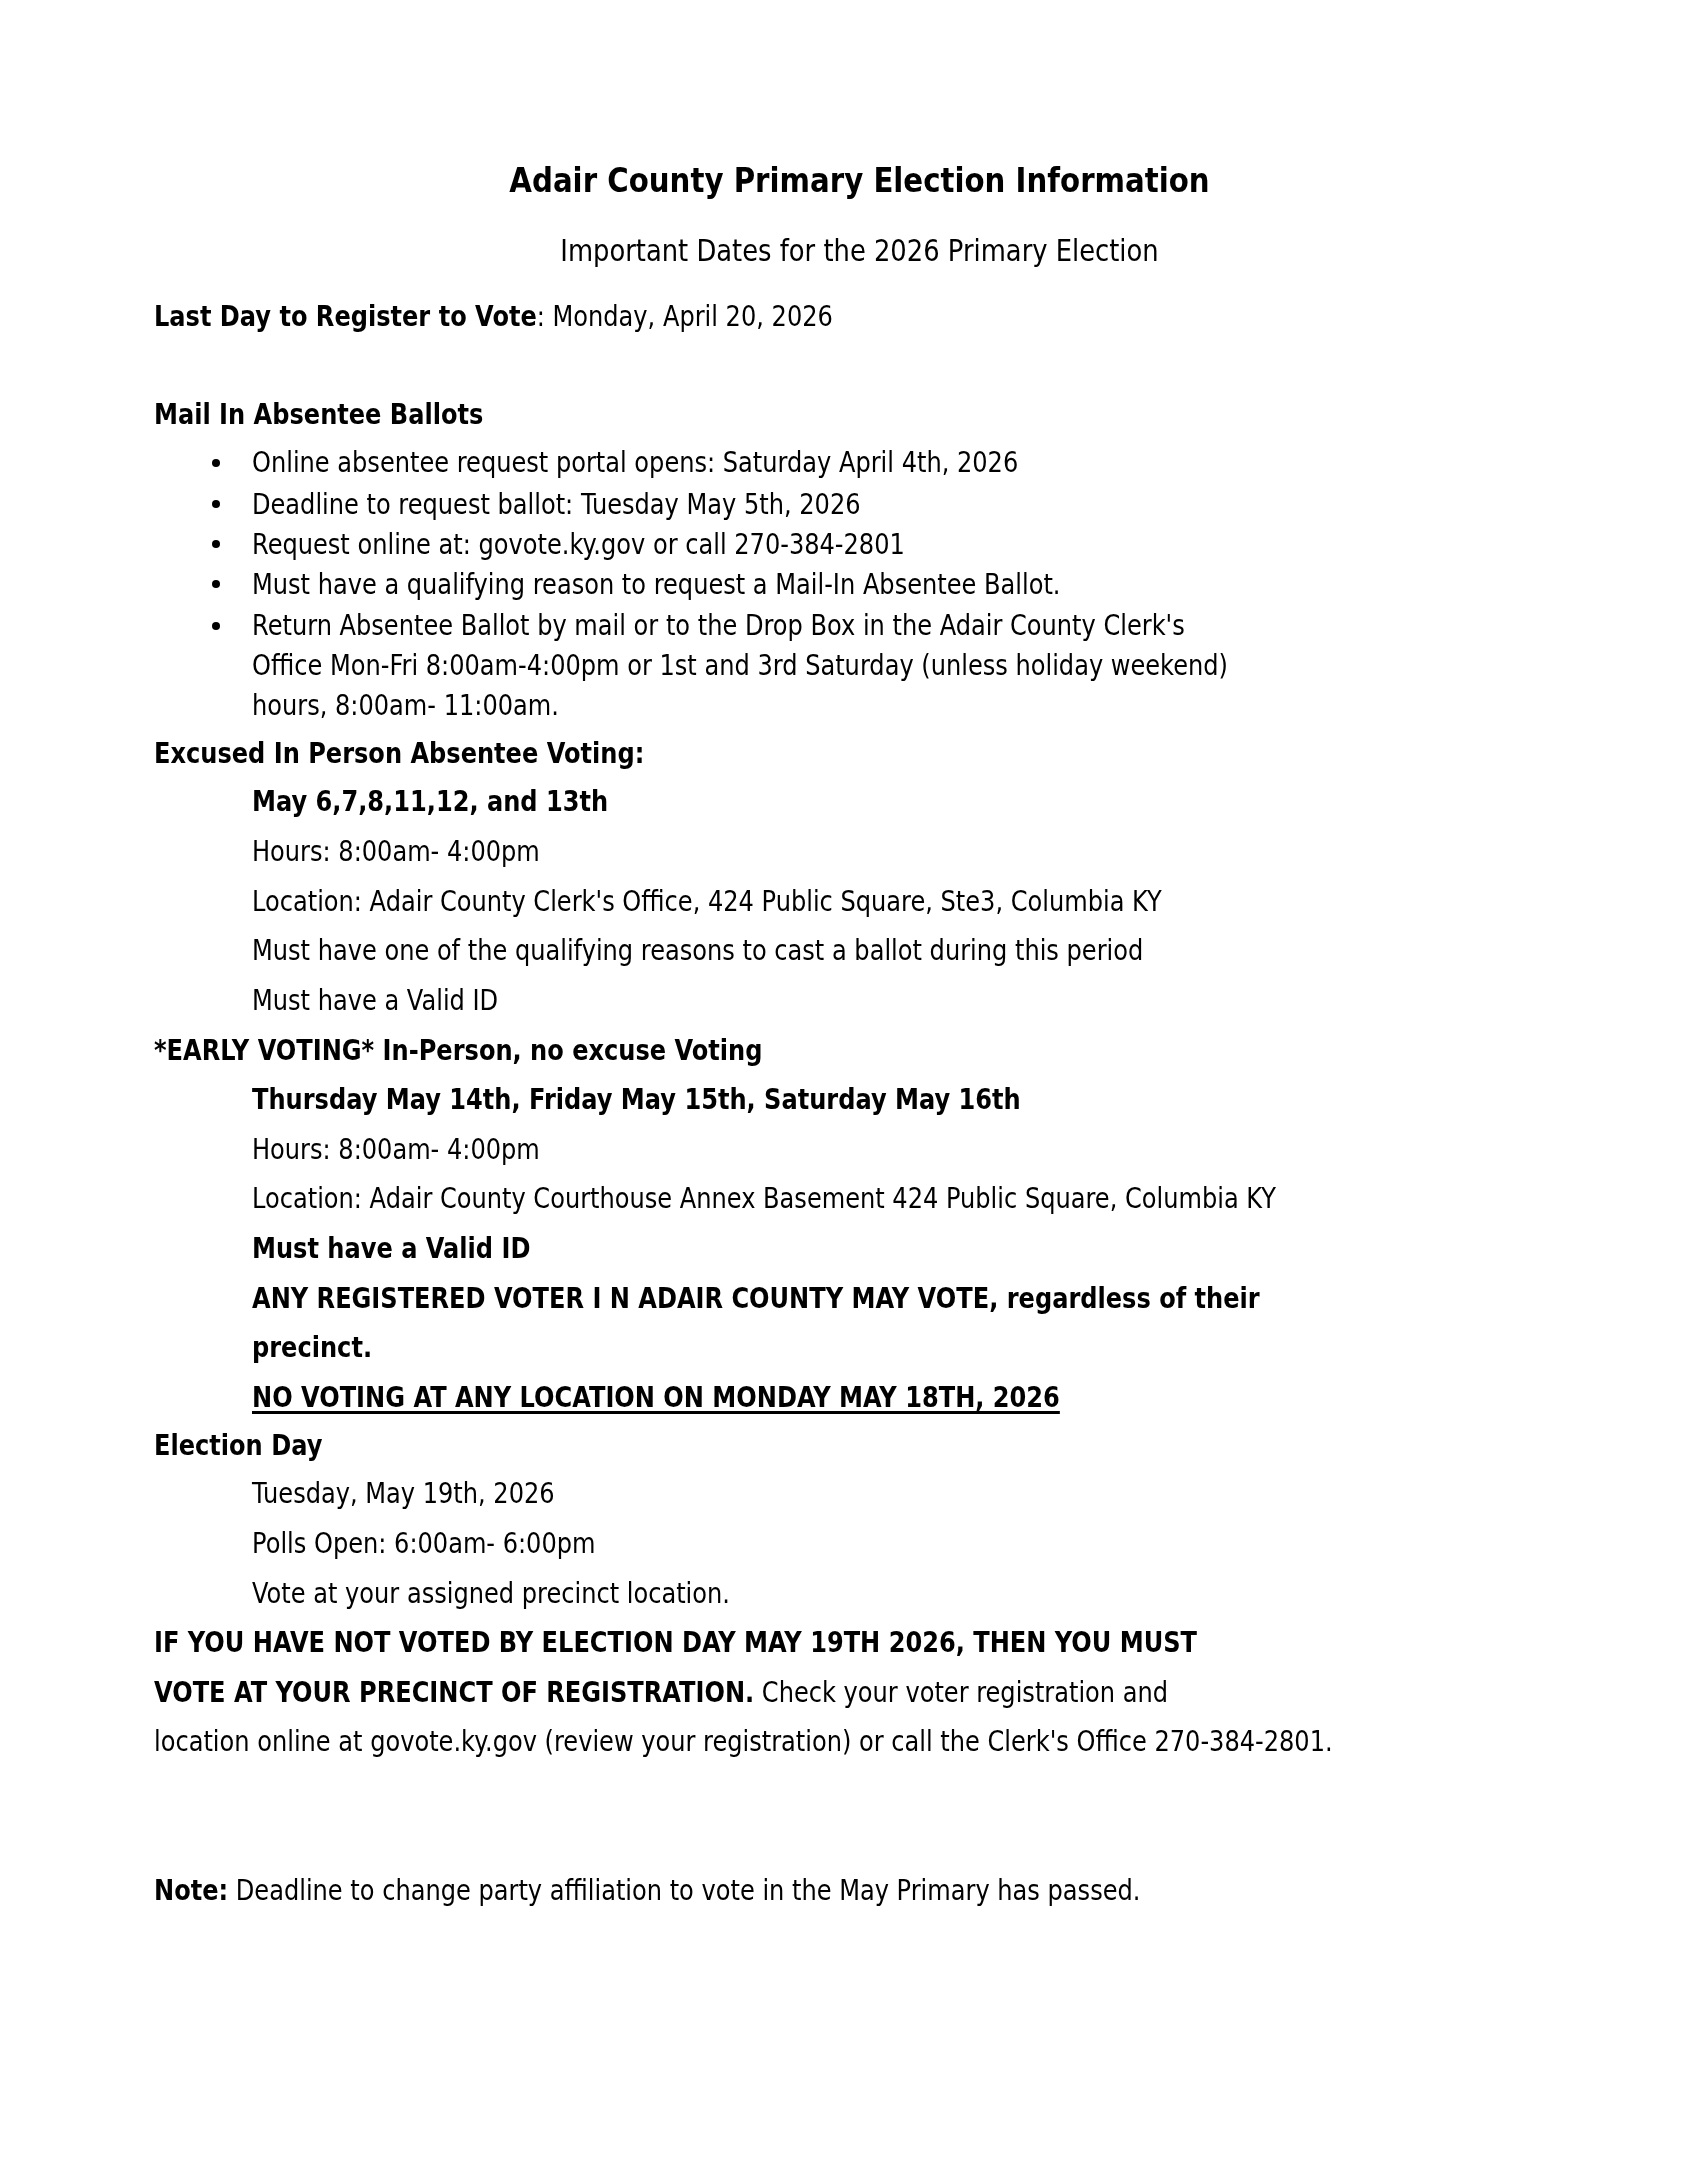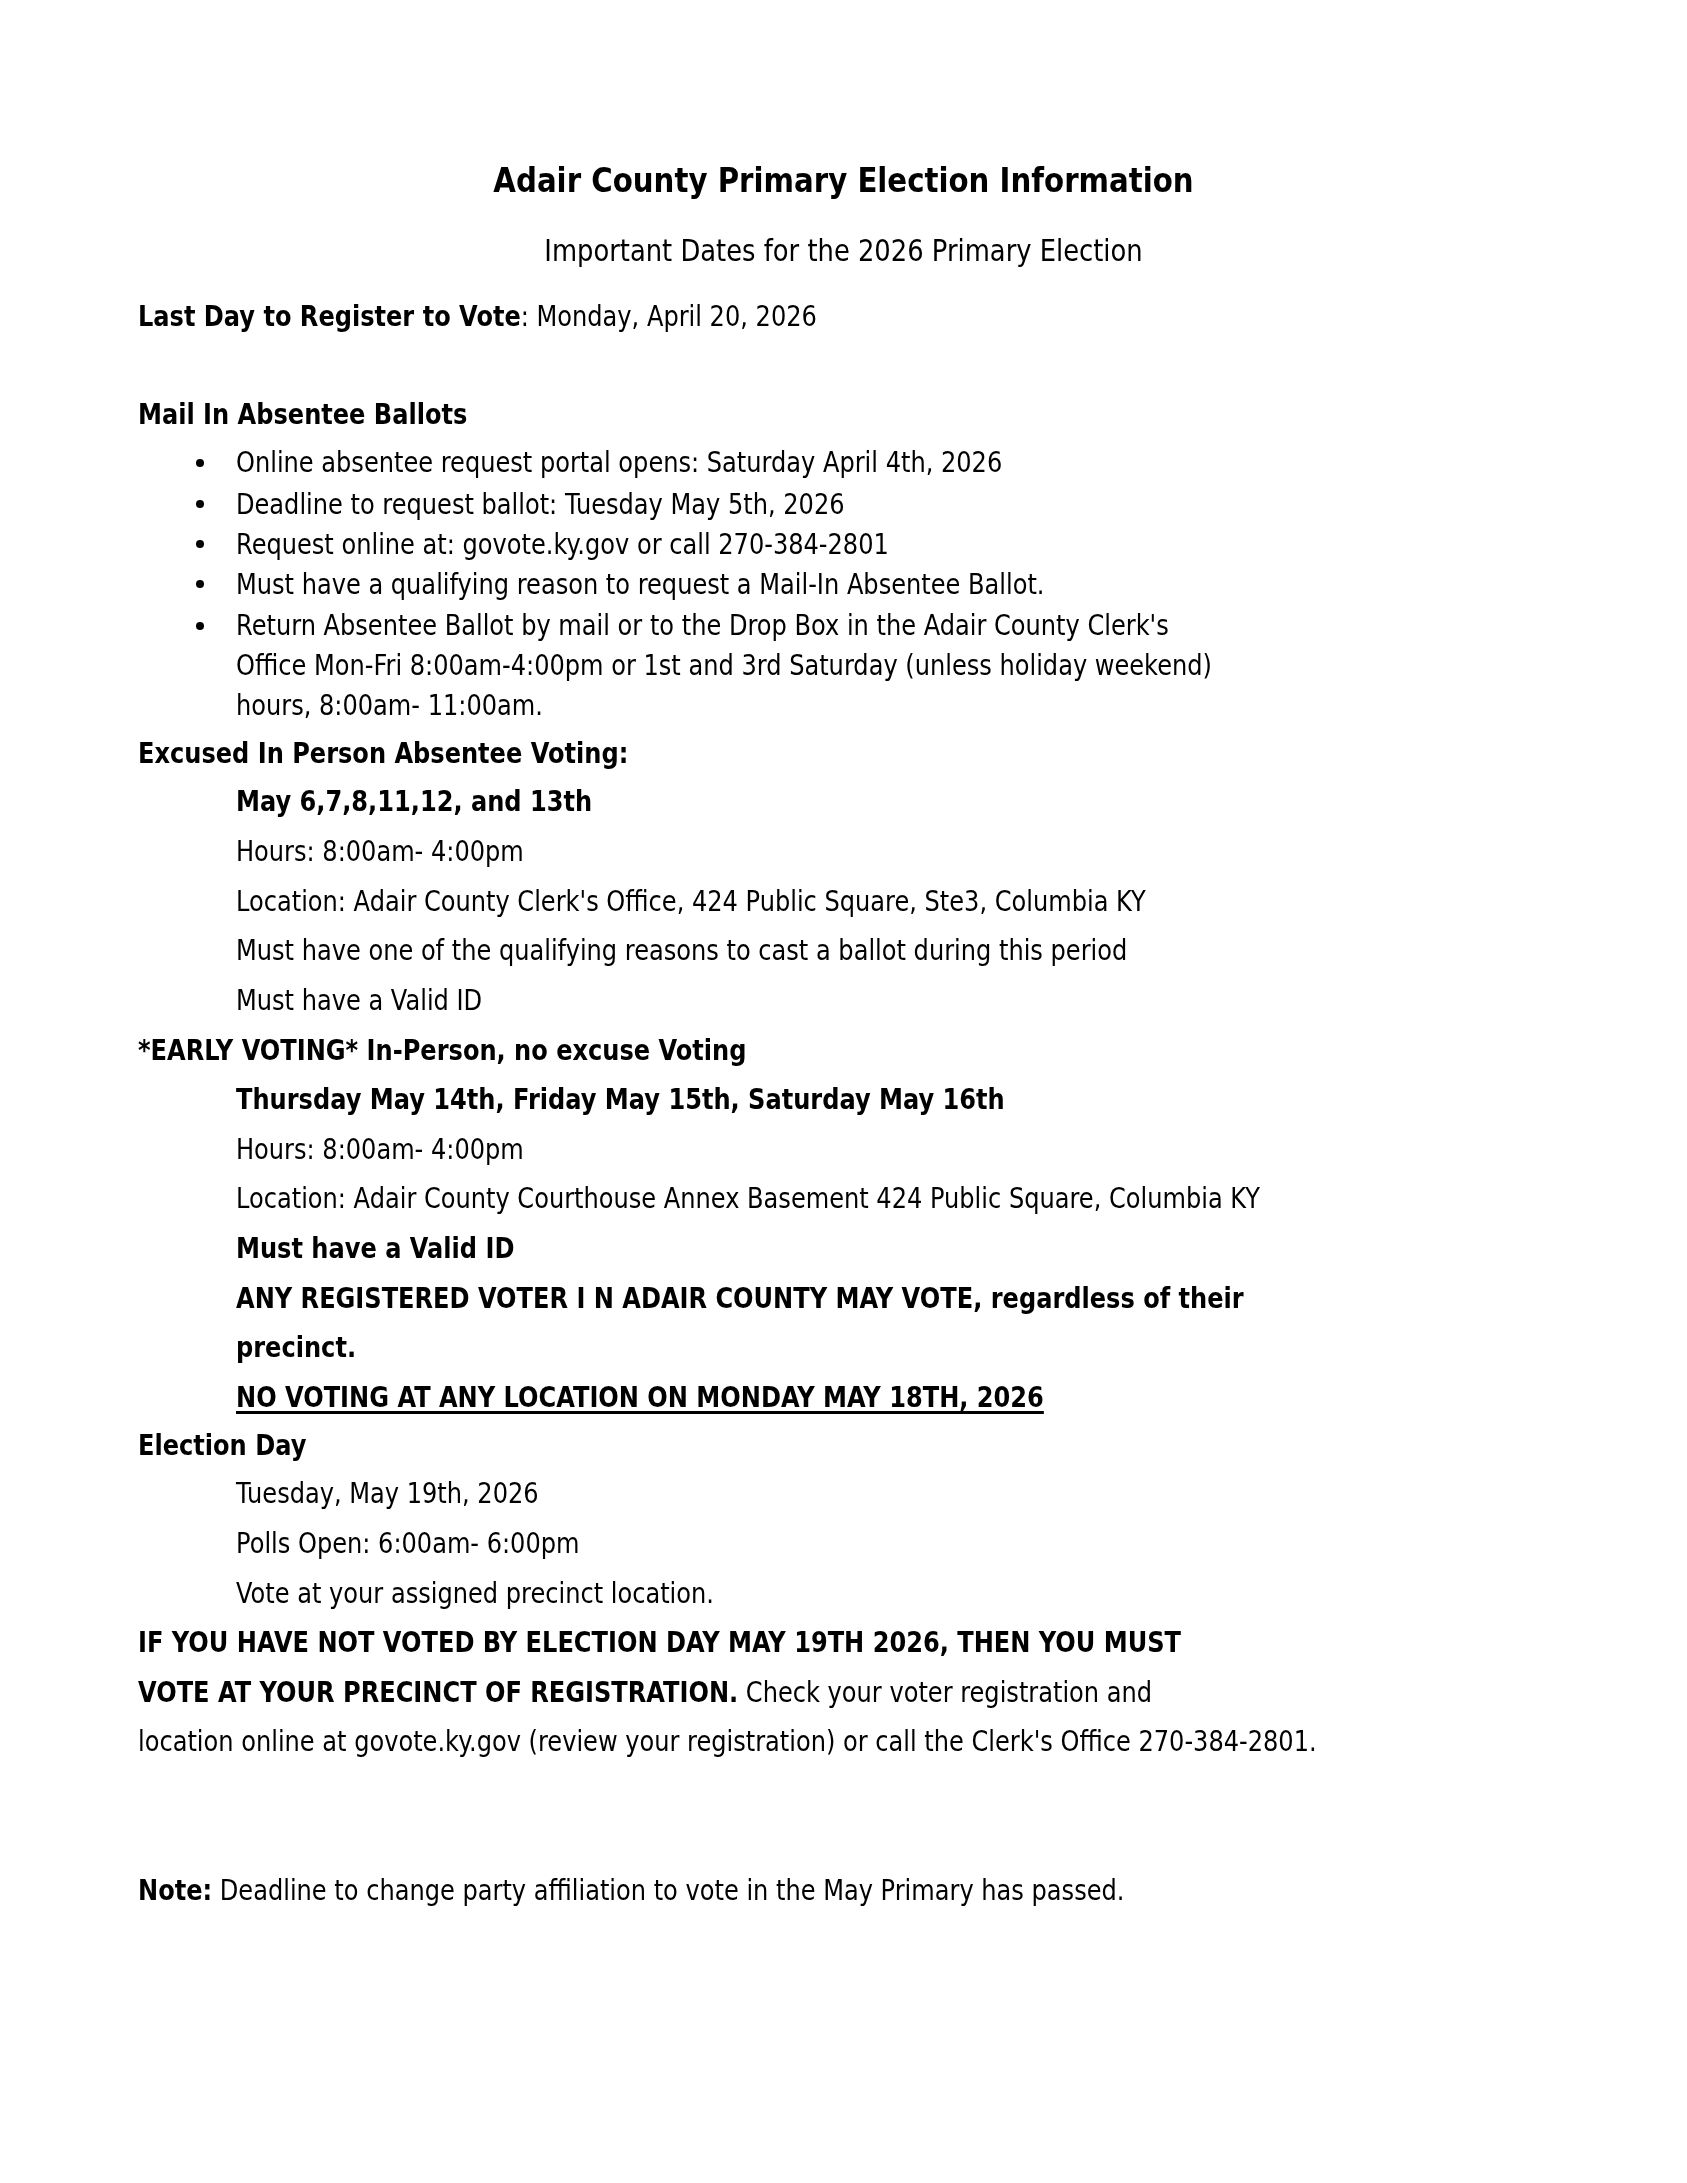--- a/index.html
+++ b/index.html
@@ -1,18 +1,18 @@
 <!DOCTYPE html>
 <html style="font-size:11px"><head>
   <meta charset="utf-8">
   <style>
     html, body { margin: 0; padding: 0; background: #ffffff; }
     body { width: 1687px; height: 2183px; position: relative; overflow: hidden;
            font-family: "DejaVu Sans", sans-serif; color: #000000; }
-    .doc { position: absolute; left: 0; top: 0; width: 1351px; height: 2183px; }
+    .doc { position: absolute; left: 16px; top: 0; width: 1351px; height: 2183px; }
     .line { position: absolute; white-space: nowrap; font-size: 28px; line-height: 1; transform: scaleX(0.86); transform-origin: left center; }
     .center { left: 0; width: 1687px; text-align: center; transform-origin: center center; }
     .title { font-size: 34px; font-weight: bold; }
     .subtitle { font-size: 30px; }
     .b { font-weight: bold; }
     .l0 { left: 138px; }
     .l1 { left: 236px; }
     .bullet-dot { position: absolute; left: 196px; width: 8.3px; height: 8.3px; border-radius: 50%; background: #000; }
     .u { text-decoration: underline; text-decoration-thickness: 2.8px; text-underline-offset: 4.1px; }
   </style>

